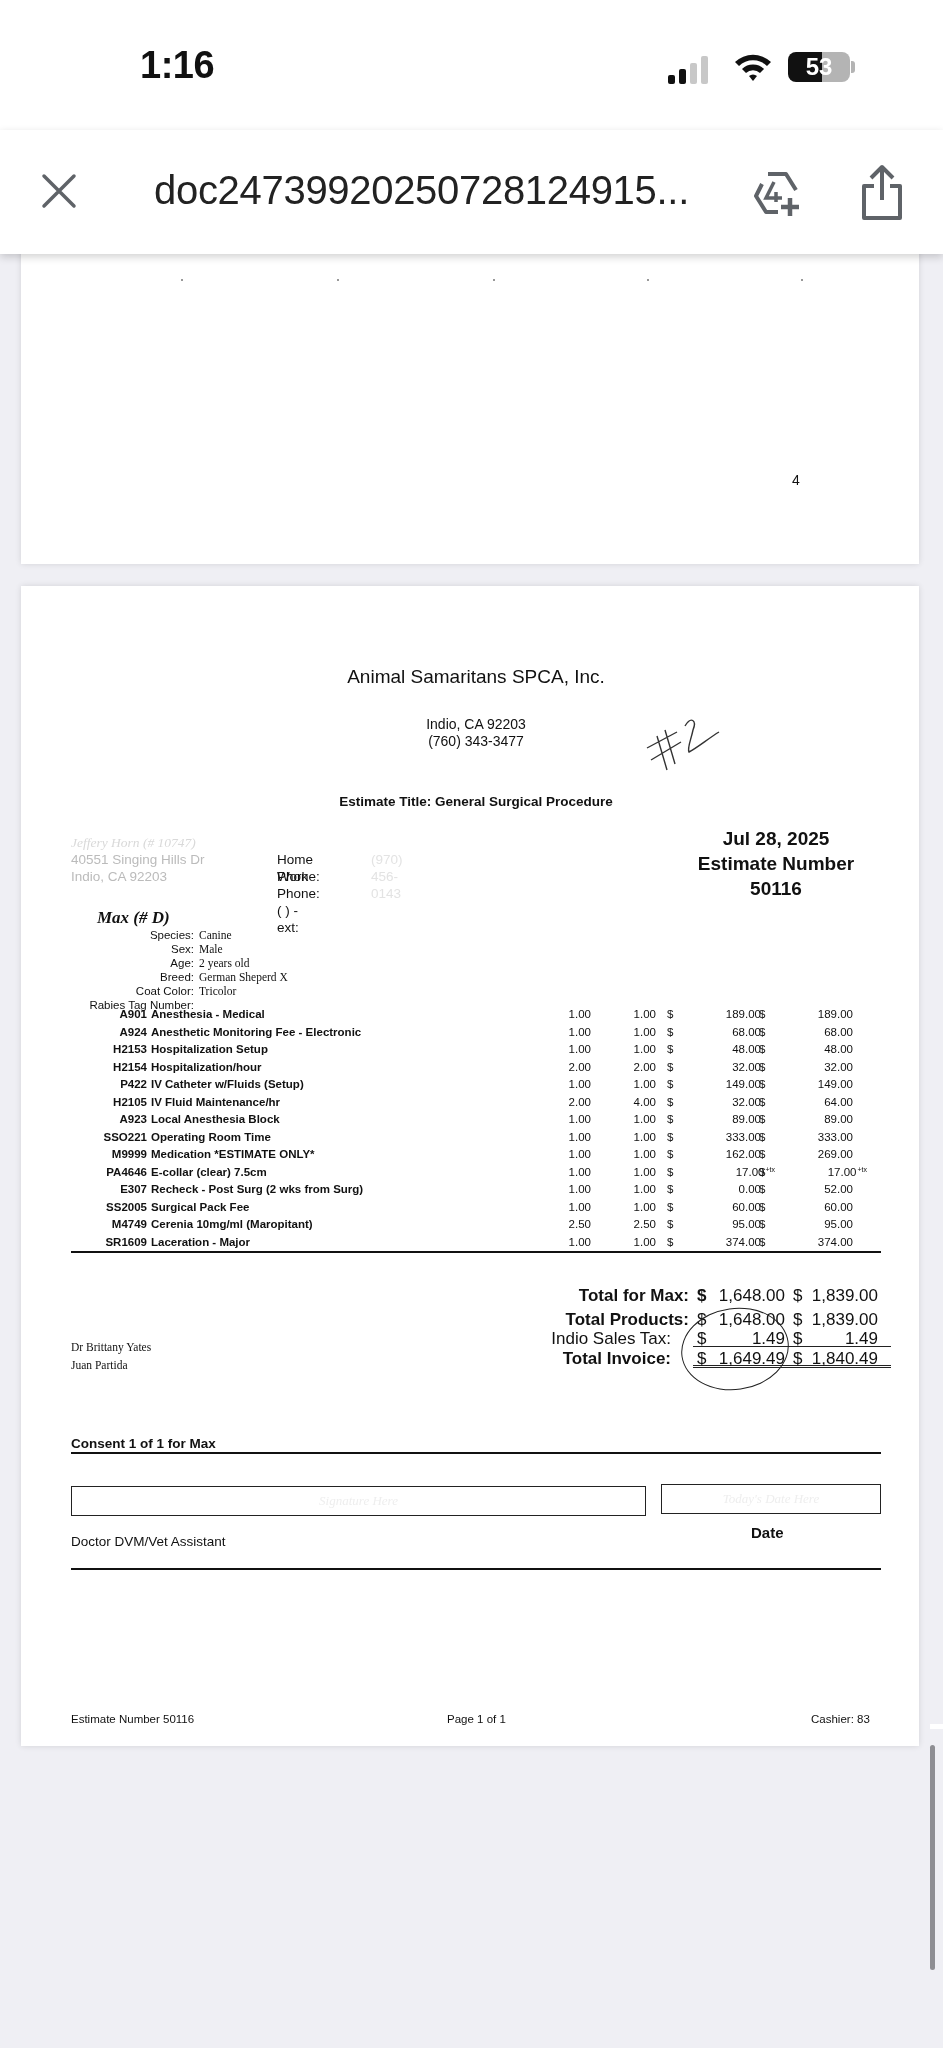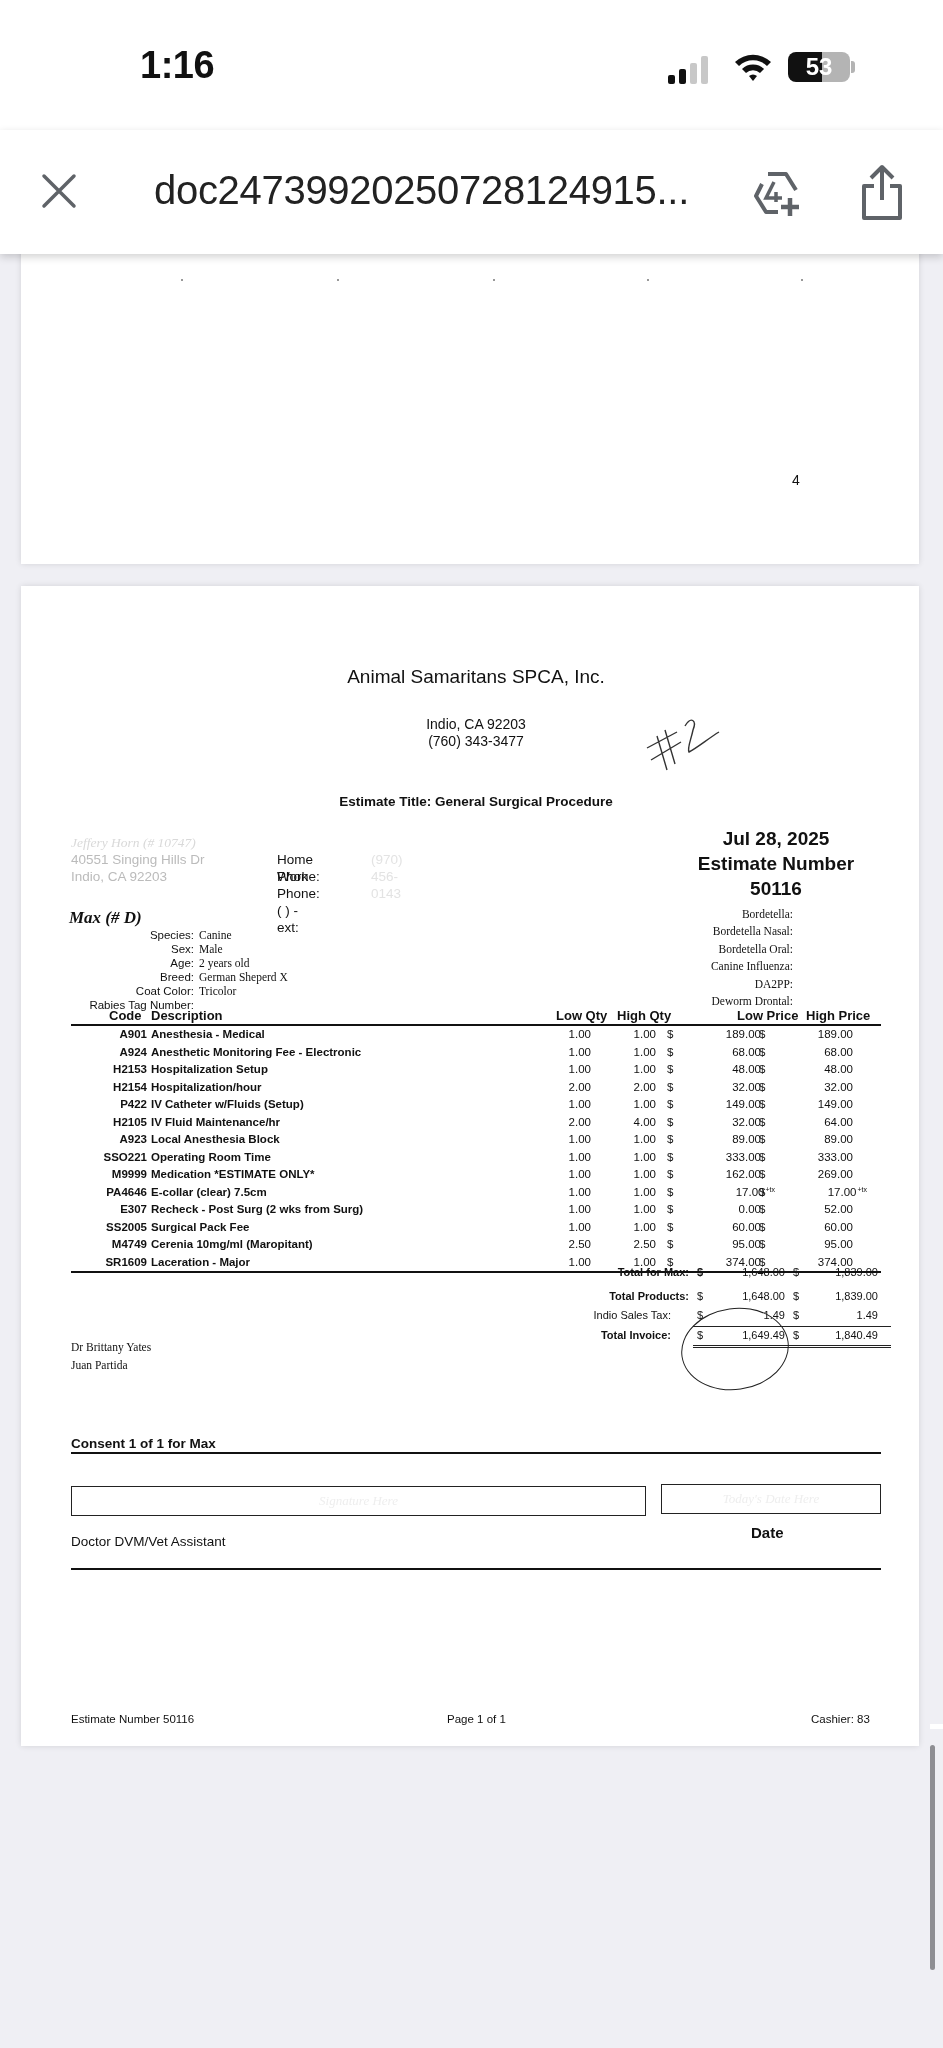--- a/index.html
+++ b/index.html
@@ -35,41 +35,41 @@
   .org-addr { position: absolute; left: 0; width: 910px; top: 130px; text-align: center; font-size: 14px; line-height: 17px; }
   .handwrite { position: absolute; left: 620px; top: 128px; width: 90px; height: 60px; }
   .est-title { position: absolute; left: 0; width: 910px; top: 208px; text-align: center; font-size: 13.5px; font-weight: 700; }
 
   .owner-block { position: absolute; left: 50px; top: 248px; font-size: 13.5px; line-height: 17px; }
   .owner-faded { color: #bbb; }
   .owner-name { font-family: "Liberation Serif", serif; font-style: italic; color: #d9d9d9; }
   .phone-lbl { position: absolute; left: 206px; }
   .date-block { position: absolute; left: 640px; top: 240px; width: 230px; text-align: center; font-size: 19px; font-weight: 700; line-height: 25px; }
 
-  .pet-name { position: absolute; left: 48px; top: 322px; font-family: "Liberation Serif", serif; font-style: italic; font-weight: 700; font-size: 17px; }
+  .pet-name { position: absolute; left: 76px; top: 322px; font-family: "Liberation Serif", serif; font-style: italic; font-weight: 700; font-size: 17px; }
   .pet-info { position: absolute; left: 40px; top: 342px; font-size: 11.5px; line-height: 14px; }
   .pet-row { display: flex; }
   .pet-row .lbl { width: 138px; text-align: right; padding-right: 5px; }
   .pet-row .val { font-family: "Liberation Serif", serif; font-size: 11.5px; }
   .vacc { position: absolute; left: 600px; top: 320px; width: 172px; font-family: "Liberation Serif", serif; font-size: 11.5px; line-height: 17.4px; text-align: right; }
 
   
   .tbl { position: absolute; left: 50px; top: 420px; width: 810px; font-size: 11.5px; }
   .tbl-head { position: relative; height: 20px; border-bottom: 2.5px solid #111; font-weight: 700; font-size: 13px; }
   .tbl-head span { position: absolute; top: 2px; }
   .row { position: relative; height: 17.5px; font-weight: 700; }
   .row span { position: absolute; top: 2px; }
   .row .code { font-weight: 700; width: 56px; text-align: right; left: 20px; }
   .row .desc { left: 80px; }
   .row .num { font-weight: 400; text-align: right; }
   .row .dol { font-weight: 400; }
   .tx { font-size: 7px; vertical-align: 4px; margin-left: 1px; }
   .tbl-bottom { border-top: 2.5px solid #111; margin-top: 0; }
 
-  .totals { position: absolute; left: 380px; top: 680px; width: 500px; font-size: 11px; }
+  .totals { position: absolute; left: 380px; top: 700px; width: 500px; font-size: 17px; }
   .trow { position: relative; height: 19px; }
   .trow span { position: absolute; top: 0; }
   .tlbl { right: 212px; text-align: right; white-space: nowrap; }
   .tbold { font-weight: 700; }
   .circle { position: absolute; left: 660px; top: 722px; width: 108px; height: 82px; border: 1.5px solid #222; border-radius: 50%; transform: rotate(-8deg); }
 
   .staff { position: absolute; left: 50px; top: 752px; font-family: "Liberation Serif", serif; font-size: 11.5px; line-height: 18px; }
 
   .consent { position: absolute; left: 50px; top: 850px; width: 810px; font-weight: 700; font-size: 13.5px; border-bottom: 2px solid #111; padding-bottom: 1px; }
   .sig-box { position: absolute; left: 50px; top: 900px; width: 575px; height: 30px; border: 1.5px solid #222; cursor: text; }
@@ -184,38 +184,22 @@
       <div class="pet-row">
           <span class="lbl">Coat Color:</span>
           <span class="val">Tricolor</span>
         </div>
       <div class="pet-row">
           <span class="lbl">Rabies Tag Number:</span>
           <span class="val"></span>
         </div>
     </div>
 
-    <div class="vacc">
-      <div>Bordetella:</div>
-      <div>Bordetella Nasal:</div>
-      <div>Bordetella Oral:</div>
-      <div>Canine Influenza:</div>
-      <div>DA2PP:</div>
-      <div>Deworm Drontal:</div>
-    </div>
 
     <div class="tbl">
-      <div class="tbl-head">
-        <span style="left:38px">Code</span>
-        <span style="left:80px">Description</span>
-        <span style="left:485px">Low Qty</span>
-        <span style="left:546px">High Qty</span>
-        <span style="left:666px">Low Price</span>
-        <span style="left:735px">High Price</span>
-      </div>
       <div id="rows">
           <div class="row">
             <span class="code">A901</span>
             <span class="desc">Anesthesia - Medical</span>
             <span class="num" style="left:470px;width:50px">1.00</span>
             <span class="num" style="left:540px;width:45px">1.00</span>
             <span class="dol" style="left:596px">$</span>
             <span class="num" style="left:620px;width:70px"><span style="position:static">189.00</span></span>
             <span class="dol" style="left:688px">$</span>
             <span class="num" style="left:705px;width:77px"><span style="position:static">189.00</span></span>

